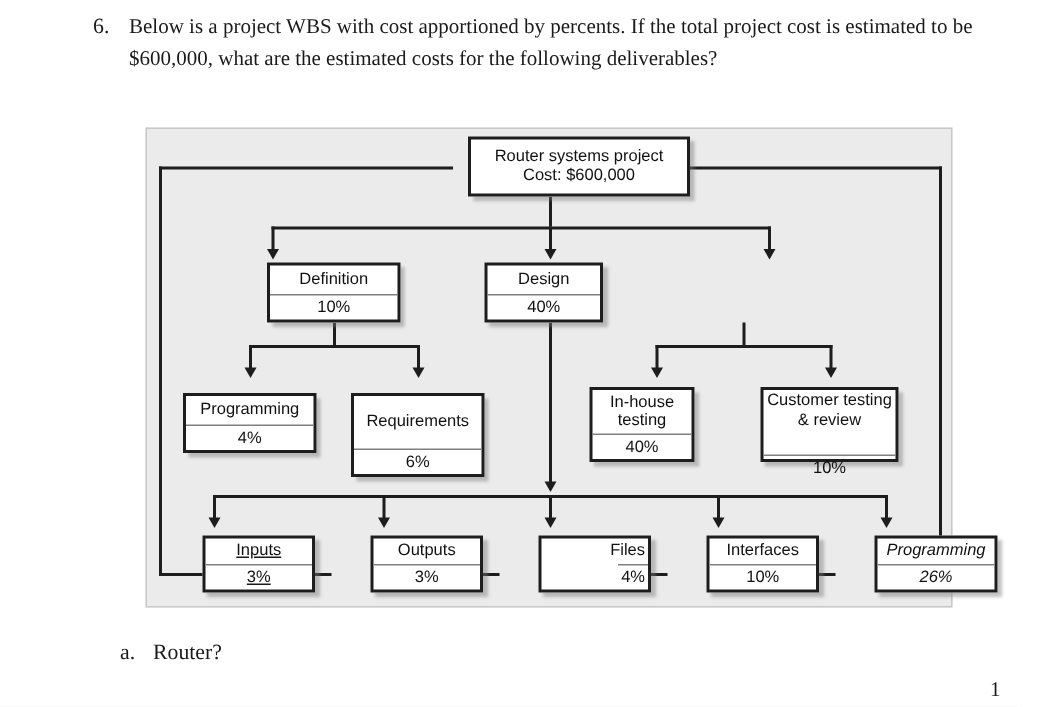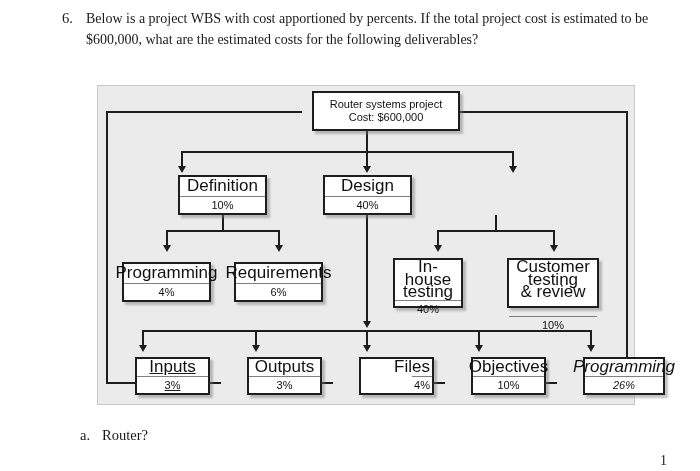--- a/index.html
+++ b/index.html
@@ -95,21 +95,21 @@
     display: flex;
     flex-direction: column;
     z-index: 5;
   }
   .node .title {
     flex: 1 1 auto;
     display: flex;
     align-items: center;
     justify-content: center;
     text-align: center;
-    font-size: 17px;
+    font-size: 11px;
     line-height: 12.5px;
     color: #111111;
     padding: 1px 2px;
     white-space: pre-line;
   }
   .node .value {
     flex: 0 0 auto;
     border-top: 1.5px solid #808080;
     display: flex;
     align-items: center;
@@ -185,21 +185,21 @@
     <div class="arrow" style="left:264.5px; top:80px;"></div>
 
     <div class="conn v" style="left:414px; top:65px; height:16px;"></div>
     <div class="arrow" style="left:410.5px; top:80px;"></div>
 
     <div class="node" style="left:80px; top:89px; width:89px; height:40px;">
       <div class="title">Definition</div>
       <div class="value">10%</div>
     </div>
 
-    <div class="node" style="left:225px; top:89px; width:89px; height:40px;">
+    <div class="node" style="left:225px; top:89px; width:79px; height:40px;">
       <div class="title">Design</div>
       <div class="value">40%</div>
     </div>
 
 
     <div class="conn v" style="left:124px; top:129px; height:15px;"></div>
     <div class="conn h" style="left:68px; top:144px; width:114px;"></div>
     <div class="conn v" style="left:68px; top:144px; height:16px;"></div>
     <div class="arrow" style="left:64.5px; top:159px;"></div>
     <div class="conn v" style="left:180px; top:144px; height:16px;"></div>
@@ -210,21 +210,21 @@
     <div class="conn v" style="left:339px; top:144px; height:16px;"></div>
     <div class="arrow" style="left:335.5px; top:159px;"></div>
     <div class="conn v" style="left:455px; top:144px; height:16px;"></div>
     <div class="arrow" style="left:451.5px; top:159px;"></div>
 
     <div class="node" style="left:24px; top:176px; width:89px; height:40px;">
       <div class="title">Programming</div>
       <div class="value">4%</div>
     </div>
 
-    <div class="node" style="left:136px; top:176px; width:89px; height:40px;">
+    <div class="node" style="left:136px; top:176px; width:89px; height:56px;">
       <div class="title">Requirements</div>
       <div class="value">6%</div>
     </div>
 
     <div class="node" style="left:295px; top:172px; width:70px; height:50px;">
       <div class="title">In-house
 testing</div>
       <div class="value">40%</div>
     </div>
 
@@ -268,21 +268,21 @@
       <div class="title">Outputs</div>
       <div class="value">3%</div>
     </div>
 
     <div class="node" style="left:261px; top:271px; width:75px; height:38px;align-items:flex-end;">
       <div class="title">Files</div>
       <div class="value">4%</div>
     </div>
 
     <div class="node" style="left:373px; top:271px; width:75px; height:38px;">
-      <div class="title">Objectives</div>
+      <div class="title">Interfaces</div>
       <div class="value">10%</div>
     </div>
 
     <div class="node" style="left:485px; top:271px; width:82px; height:38px;font-style:italic;">
       <div class="title">Programming</div>
       <div class="value">26%</div>
     </div>
 
   </div>
 </div>

